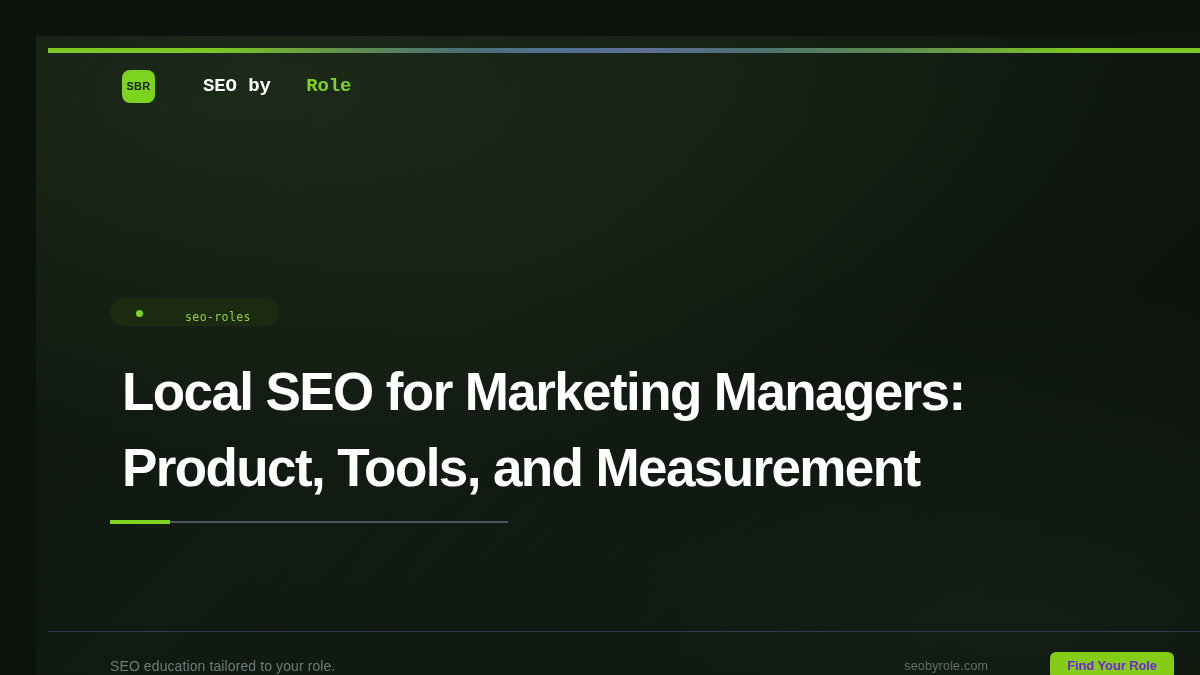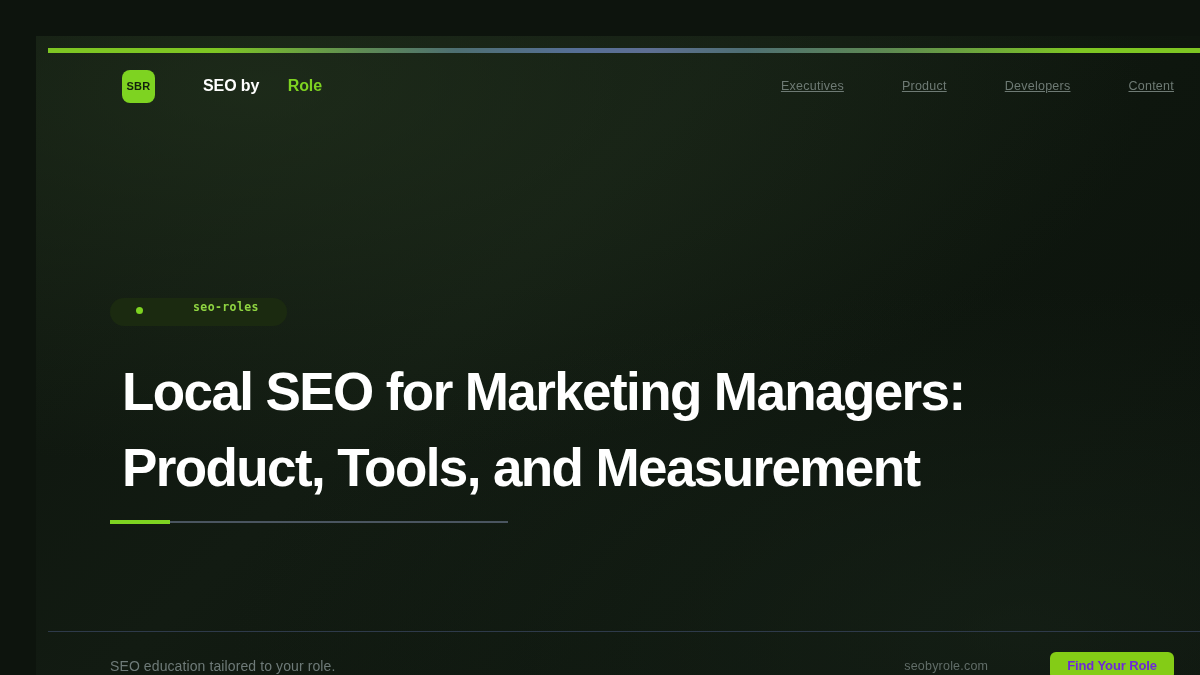--- a/index.html
+++ b/index.html
@@ -77,24 +77,25 @@
     align-items: center;
     justify-content: center;
     font-size: 11px;
     font-weight: 700;
     letter-spacing: 0.2px;
     color: #12200c;
     font-family: "Liberation Sans", sans-serif;
   }
 
   .brand-text {
-    font-size: 16px;
+    font-size: 19px;
     font-weight: 700;
     letter-spacing: -0.1px;
     white-space: nowrap;
+    font-family: Liberation Mono, monospace;
   }
   .brand-text .brand-light { color: #ffffff; }
   .brand-text .brand-accent { color: #7ed321; }
 
   .nav {
     display: flex;
     align-items: center;
     gap: 34px;
   }
   .nav-item {
@@ -107,27 +108,26 @@
   
   .hero {
     position: absolute;
     left: 50px;
     top: 238px;
     width: 1040px;
   }
 
   .badge {
     display: inline-flex;
-    align-items: flex-end;
-    gap: 26px;
+    align-items: flex-start;
+    gap: 18px;
     height: 28px;
     padding: 0 16px 0 14px;
     border-radius: 14px;
     background: #1b2a10;
-    font-weight: bold;
   }
   .badge-dot {
     width: 7px;
     height: 7px;
     border-radius: 50%;
     background: #7ed321;
     flex: none;
   }
   .badge-label {
     font-family: "DejaVu Sans Mono", monospace;
@@ -224,26 +224,20 @@
   <header class="header">
 
     <div class="brand">
       <div class="brand-badge">SBR</div>
       <div class="brand-text">
         <span class="brand-light">SEO by</span>
         <span class="brand-accent">Role</span>
       </div>
     </div>
 
-    <nav class="nav">
-      <a class="nav-item" href="#">Executives</a>
-      <a class="nav-item" href="#">Product</a>
-      <a class="nav-item" href="#">Developers</a>
-      <a class="nav-item" href="#">Content</a>
-    </nav>
 
   </header>
 
   <section class="hero">
 
     <div class="badge">
       <span class="badge-dot"></span>
       <span class="badge-label">seo-roles</span>
     </div>
 

